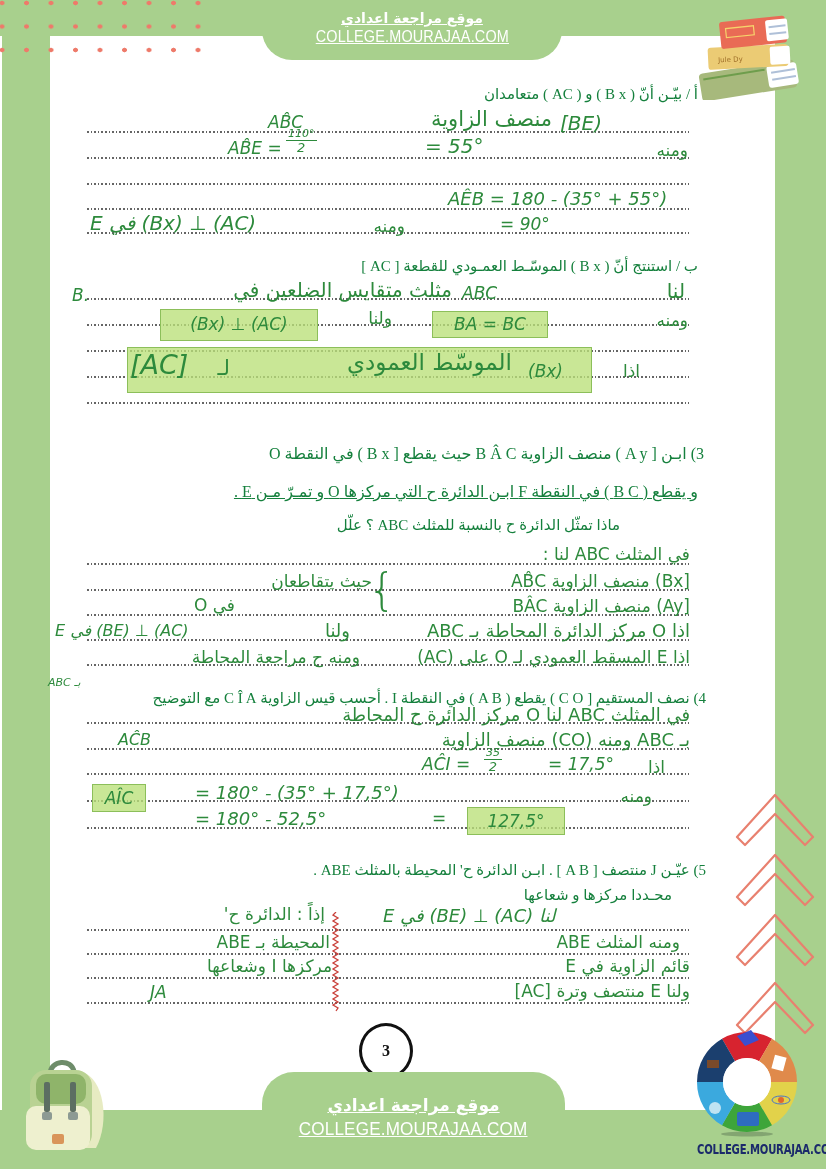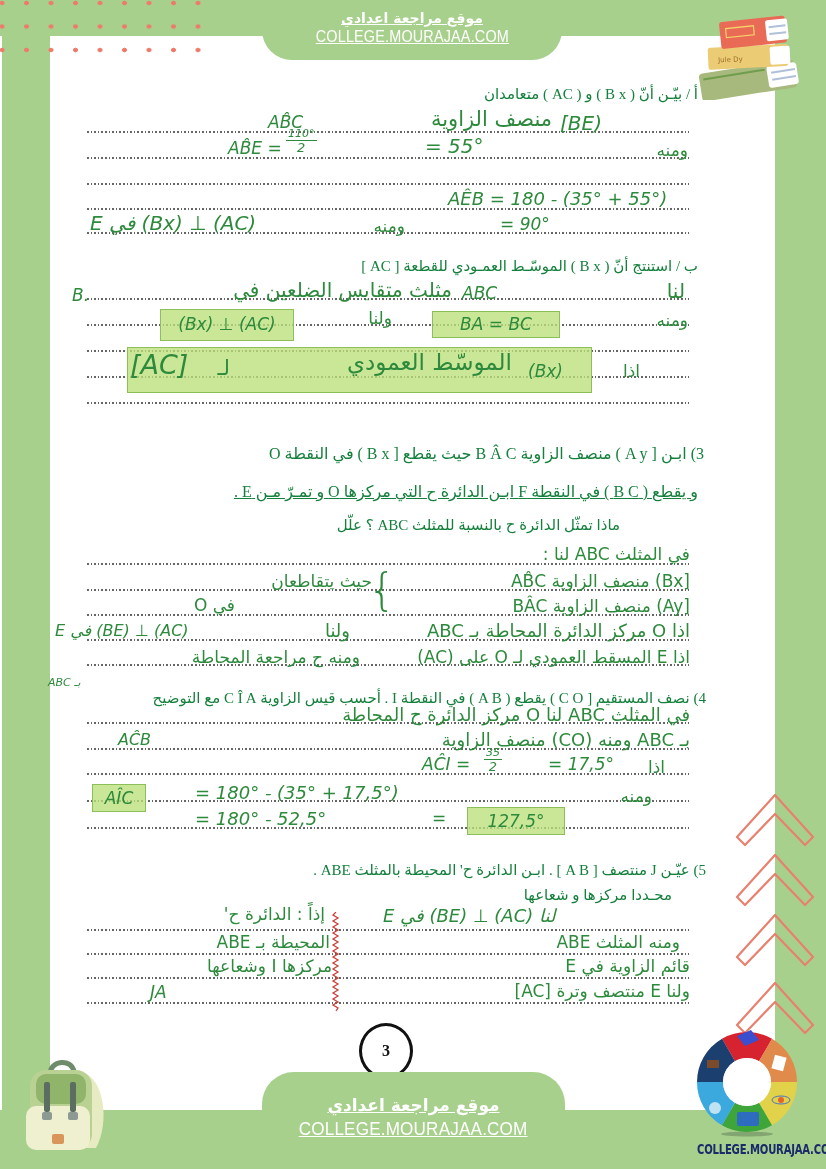--- a/index.html
+++ b/index.html
@@ -147,25 +147,25 @@
 <div class="dotline" style="top:324px;"></div>
 <div class="dotline" style="top:350px;"></div>
 <div class="dotline" style="top:376px;"></div>
 <div class="dotline" style="top:402px;"></div>
 
 <span class="hw rtl" style="right:141px;top:279px;font-size:20px;">لنا</span>
 <span class="hw ltr" style="left:462px;top:281px;">ABC</span>
 <span class="hw rtl" style="right:374px;top:278px;font-size:20px;">مثلث متقايس الضلعين في</span>
 <span class="hw ltr" style="left:72px;top:283px;font-size:17px;">B.</span>
 <span class="hw rtl" style="right:138px;top:308px;">ومنه</span>
-<div class="hl" style="left:432px;top:311px;width:128px;height:27px;">
+<div class="hl" style="left:432px;top:311px;width:116px;height:27px;">
   <span class="hw ltr" style="font-size:17px;line-height:24px;">BA = BC</span>
 </div>
 <span class="hw rtl" style="right:434px;top:306px;">ولنا</span>
-<div class="hl" style="left:160px;top:309px;width:134px;height:32px;">
+<div class="hl" style="left:160px;top:309px;width:158px;height:32px;">
   <span class="hw ltr" style="line-height:29px;">(Bx) ⊥ (AC)</span>
 </div>
 <div class="hl" style="left:127px;top:347px;width:465px;height:46px;"></div>
 <span class="hw rtl" style="right:186px;top:359px;">اذا</span>
 <span class="hw ltr" style="left:528px;top:359px;">(Bx)</span>
 <span class="hw rtl" style="right:314px;top:350px;font-size:23px;">الموسّط العمودي</span>
 <span class="hw rtl" style="right:596px;top:356px;font-size:21px;">لـ</span>
 <span class="hw ltr" style="left:130px;top:349px;font-size:27px;line-height:32px;">[AC]</span>
 
 <div class="q" style="right:122px;top:444px;font-size:16px;">3) ابـن [ A y ) منصف الزاوية B Â C حيث يقطع [ B x ) في النقطة O</div>

